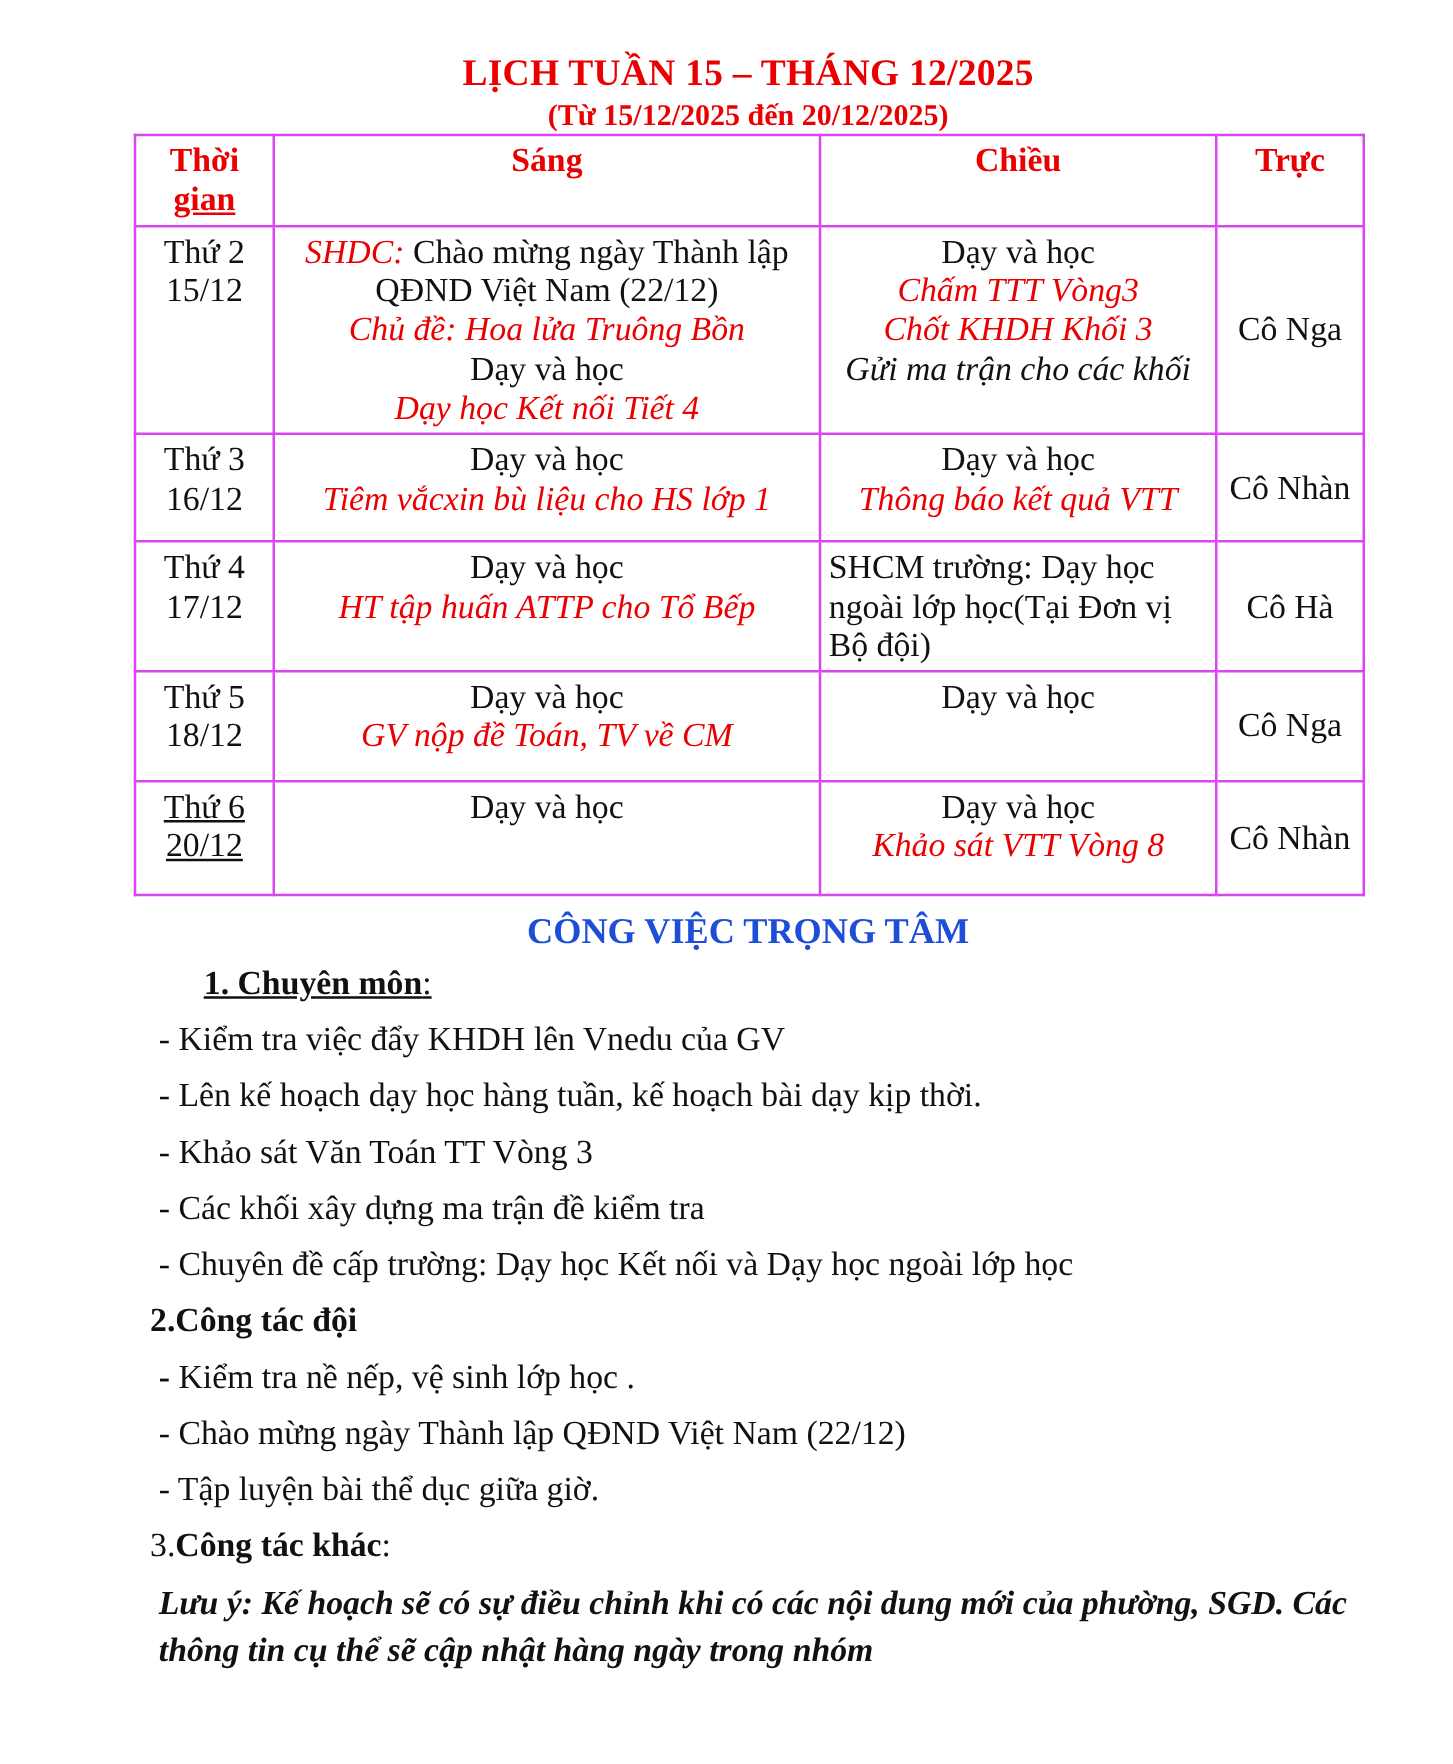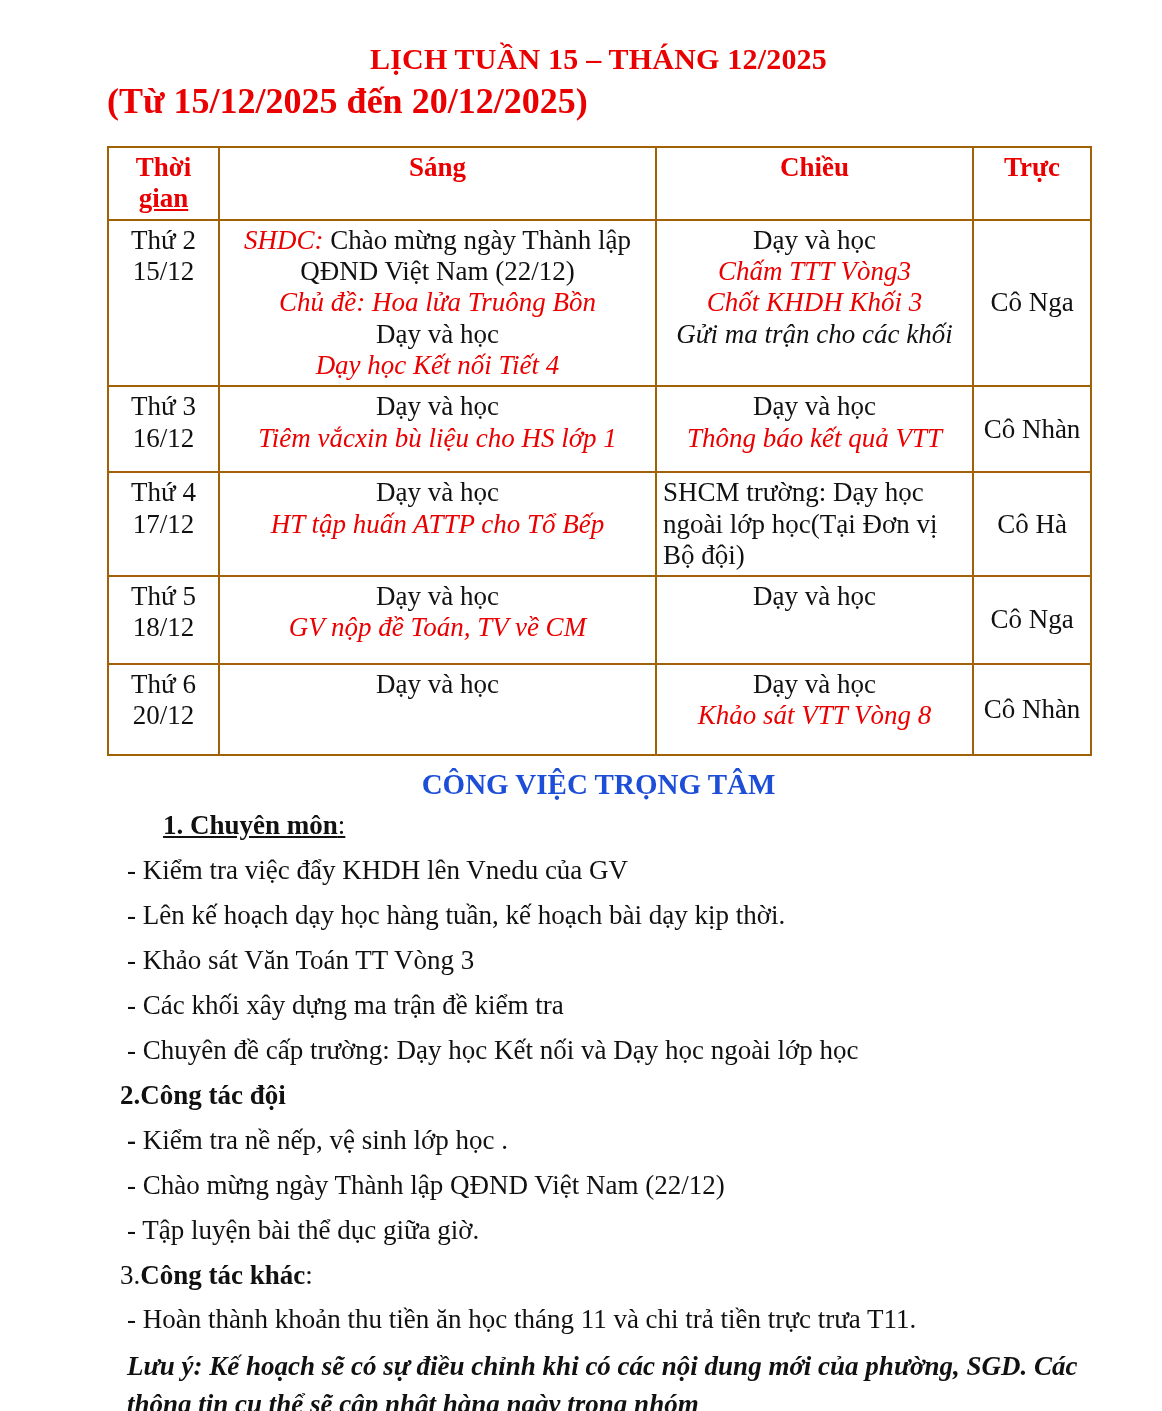--- a/index.html
+++ b/index.html
@@ -11,29 +11,29 @@
   }
   .page{position:relative;width:1162px;height:1411px;background:#fff;overflow:hidden;}
   .content{margin-left:107px;width:983px;}
 
   .doc-title{
     padding-top:42px;text-align:center;
     font-size:30px;font-weight:bold;color:var(--red);
     letter-spacing:.2px;
   }
   .doc-subtitle{
-    margin-top:4px;margin-bottom:24px;text-align:left;
-    font-size:36px;font-weight:bold;color:var(--red);
+    margin-top:4px;margin-bottom:0;text-align:center;
+    font-size:24px;font-weight:bold;color:var(--red);
   }
 
   table.schedule{
     border-collapse:collapse;table-layout:fixed;width:983px;
   }
   table.schedule td,table.schedule th{
-    border:2px solid #a16207;
+    border:2px solid #d946ef;
     font-size:27px;line-height:1.16;
     padding:4px 6px;
     overflow:hidden;
   }
   th{font-weight:bold;color:var(--red);font-size:28px;vertical-align:top;text-align:center;padding-top:2px;}
   th .u{text-decoration:underline;}
   td.day{vertical-align:top;text-align:center;line-height:1.28;border-radius:12px;}
   td.morning,td.afternoon{vertical-align:top;text-align:center;}
   td.afternoon.left{text-align:left;}
   td.duty{vertical-align:middle;text-align:center;}
@@ -146,21 +146,21 @@
             <td class="morning">
               <div class="p"><span>Dạy và học</span></div>
               <div class="p"><span class="red it">GV nộp đề Toán, TV về CM</span></div>
             </td>
             <td class="afternoon">
               <div class="p"><span>Dạy và học</span></div>
             </td>
             <td class="duty">Cô Nga</td>
           </tr>
           <tr>
-            <td class="day" style="height: 81px;">
+            <td class="day" style="height: 81px; text-decoration: underline;">
               <div>Thứ 6</div>
               <div>20/12</div>
             </td>
             <td class="morning">
               <div class="p"><span>Dạy và học</span></div>
             </td>
             <td class="afternoon">
               <div class="p"><span>Dạy và học</span></div>
               <div class="p"><span class="red it">Khảo sát  VTT Vòng 8</span></div>
             </td>
@@ -176,19 +176,18 @@
         <div class="task"><span>- Kiểm tra việc đẩy KHDH lên Vnedu của GV</span></div>
         <div class="task"><span>- Lên kế hoạch dạy học hàng tuần, kế hoạch bài dạy kịp thời.</span></div>
         <div class="task"><span>- Khảo sát Văn Toán TT Vòng 3</span></div>
         <div class="task"><span>- Các khối xây dựng ma trận đề kiểm tra</span></div>
         <div class="task"><span>- Chuyên đề cấp trường: Dạy học Kết nối và Dạy học ngoài lớp học</span></div>
         <div class="task h2"><span class="bd">2.Công tác đội</span></div>
         <div class="task"><span class="bd">- </span><span>Kiểm tra nề nếp, vệ sinh lớp học .</span></div>
         <div class="task"><span>- Chào mừng ngày Thành lập QĐND Việt Nam (22/12)</span></div>
         <div class="task"><span>- Tập luyện bài thể dục giữa giờ.</span></div>
         <div class="task h2"><span>3.</span><span class="bd">Công tác khác</span><span>:</span></div>
-        <div class="task"><span>- Hoàn thành khoản thu tiền ăn học tháng 11 và chi trả tiền trực trưa T11.</span></div>
       </div>
 
     <div class="note">Lưu ý: Kế hoạch sẽ có sự điều chỉnh khi có các nội dung mới của phường, SGD. Các thông tin cụ thể sẽ cập nhật hàng ngày trong nhóm</div>
 
   </div>
 </div>
 
 </body></html>

